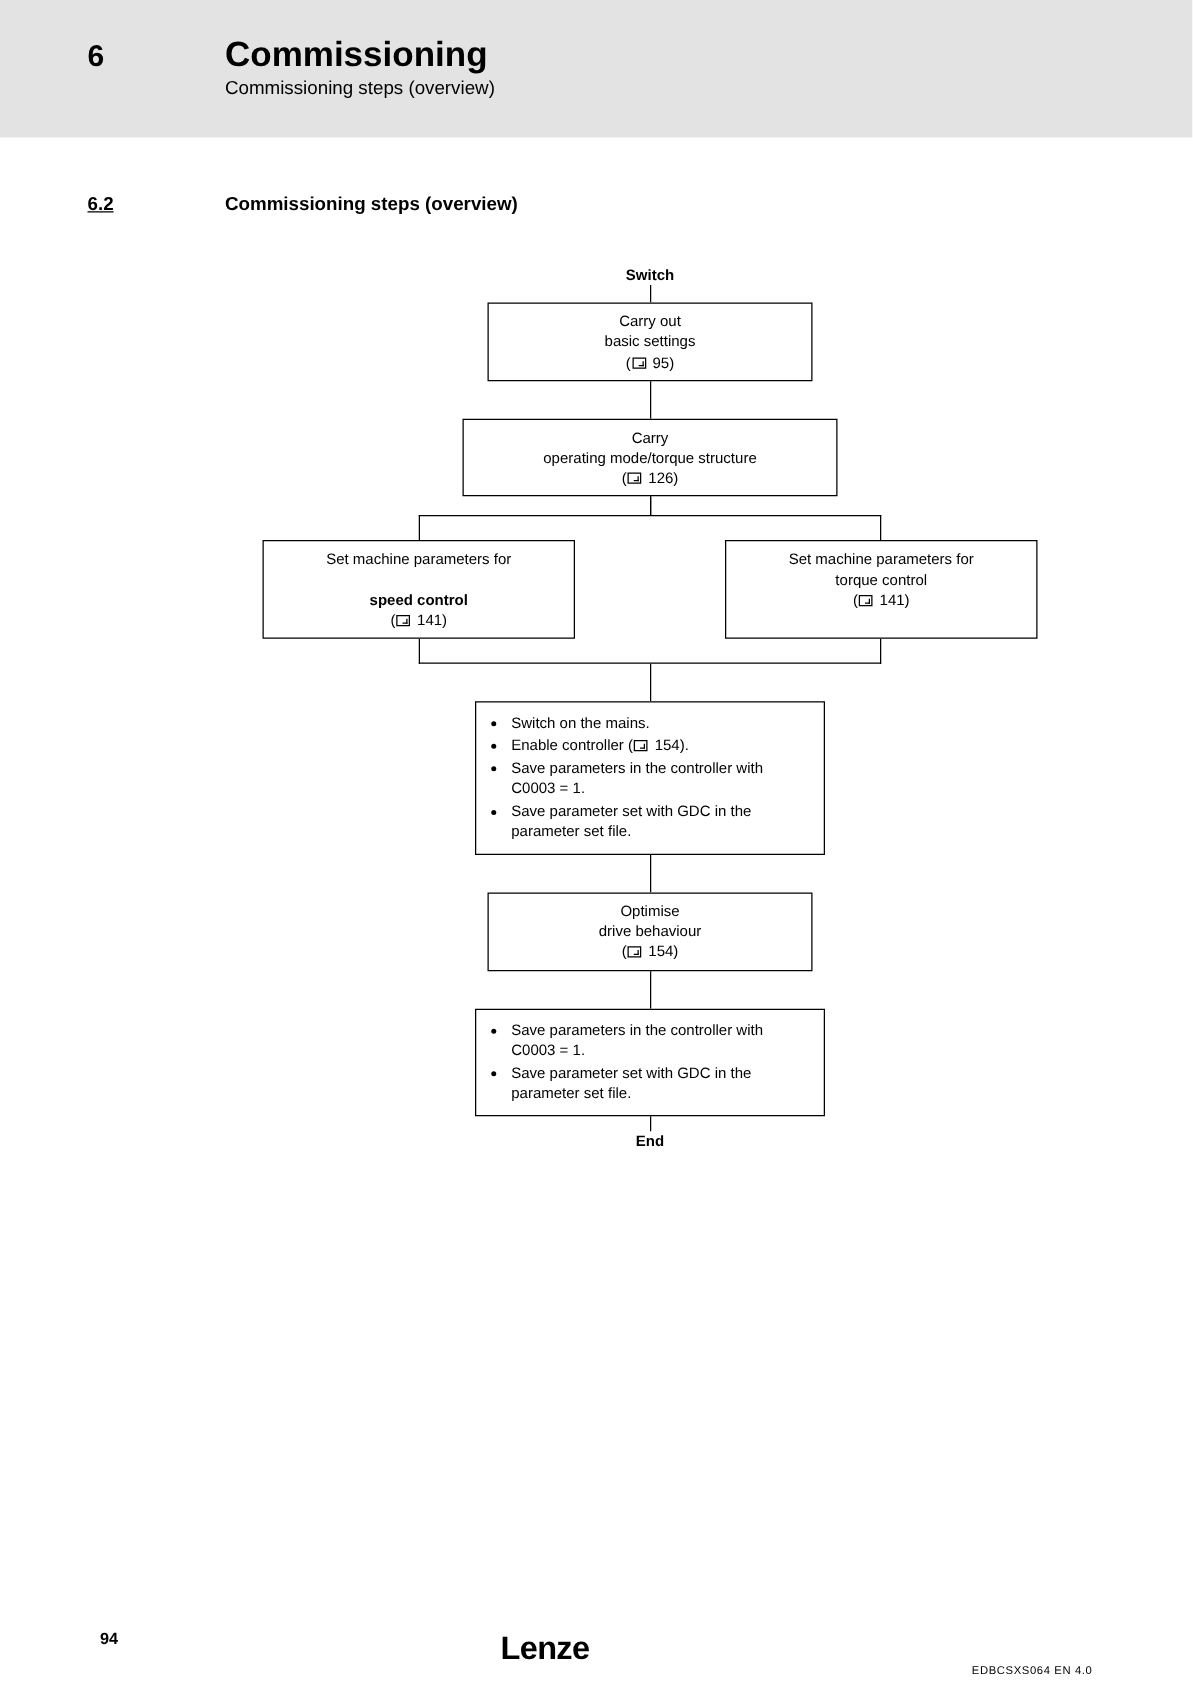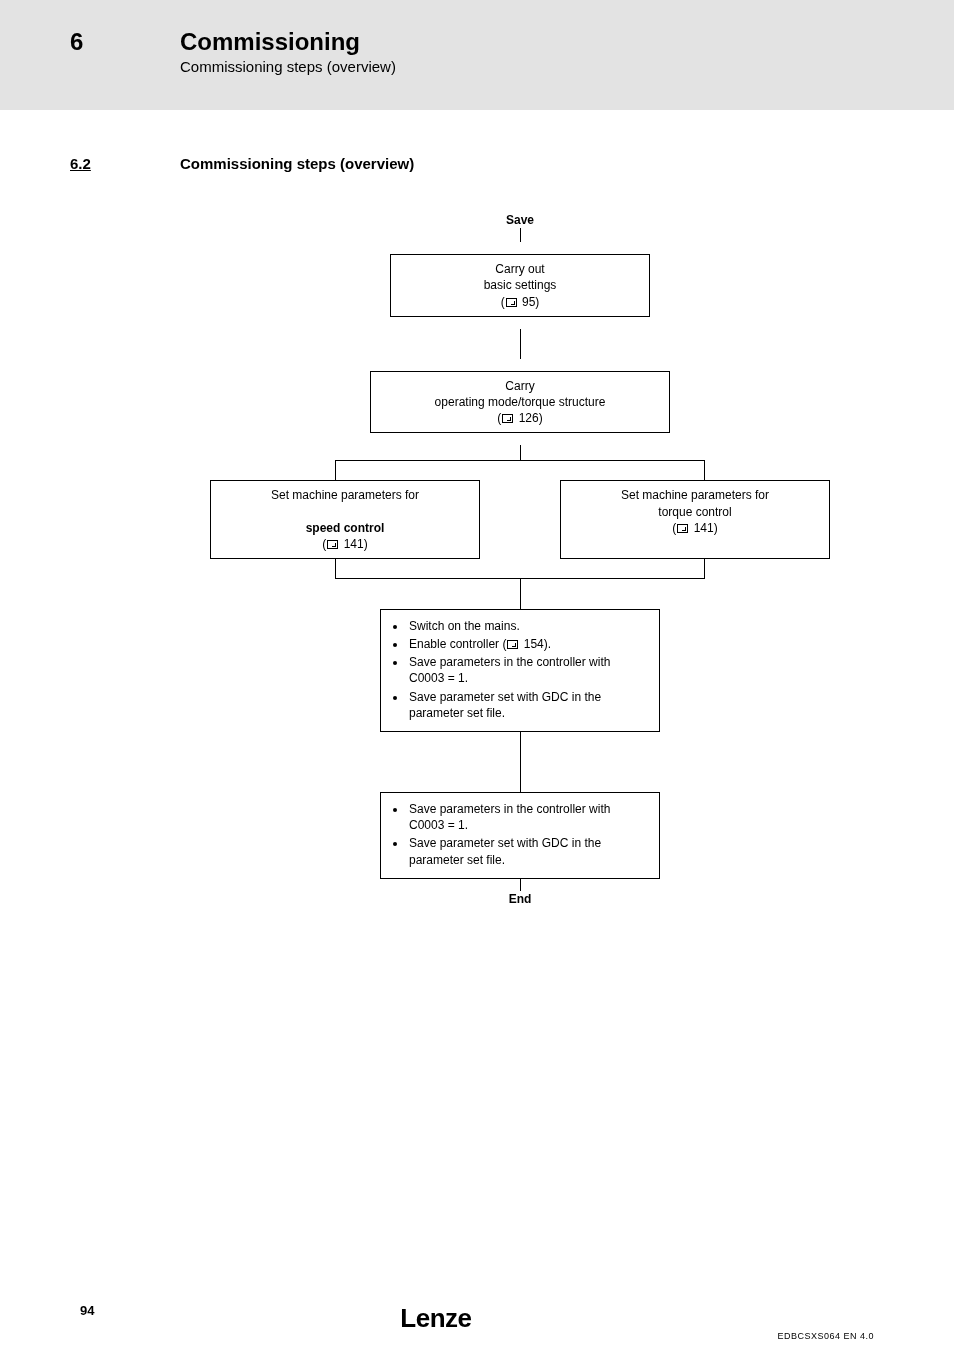--- a/index.html
+++ b/index.html
@@ -25,21 +25,21 @@
   .chapter-row {
     display: flex;
     align-items: baseline;
   }
   .chapter-num {
     font-size: 24px;
     font-weight: 700;
     width: 110px;
   }
   .chapter-title {
-    font-size: 24px;
+    font-size: 28px;
     font-weight: 700;
   }
   .chapter-sub {
     margin-left: 110px;
     font-size: 15px;
     margin-top: 2px;
   }
 
   .section-row {
     display: flex;
@@ -76,40 +76,40 @@
     margin: 0 auto;
   }
 
   .box {
     border: 1px solid #000;
     background: #fff;
     box-sizing: border-box;
   }
   .center-box {
     width: 260px;
-    margin: 12px auto;
+    margin: 0 auto;
     text-align: center;
     padding: 6px 8px;
   }
   .wide-box {
     width: 280px;
     margin: 0 auto;
     text-align: left;
     padding: 8px 12px;
   }
 
   .two-col {
     display: flex;
     justify-content: space-between;
     width: 620px;
     margin: 0 auto;
     position: relative;
   }
   .side-box {
-    width: 270px;
+    width: 250px;
     text-align: center;
     padding: 6px 8px;
   }
 
   ul.bullets {
     margin: 0;
     padding: 0 0 0 14px;
   }
   ul.bullets li {
     margin: 0 0 2px 0;
@@ -193,21 +193,21 @@
   </div>
 </div>
 
 <div class="section-row">
   <div class="section-num">6.2</div>
   <div class="section-title">Commissioning steps (overview)</div>
 </div>
 
 <div class="flow">
 
-  <div class="label-start">Save</div>
+  <div class="label-start">Switch</div>
   <div class="vline" style="height:14px;"></div>
 
   <div class="box center-box">
     <div>Carry out</div>
     <div>basic settings</div>
     <div>(<span class="ref-icon"></span> <span>95</span>)</div>
   </div>
 
   <div class="vline" style="height:30px;"></div>
 
@@ -249,20 +249,25 @@
     <ul class="bullets">
       <li>Switch on the mains.</li>
       <li><span>Enable controller (</span><span class="ref-icon"></span> <span>154</span><span>).</span></li>
       <li>Save parameters in the controller with C0003 = 1.</li>
       <li>Save parameter set with GDC in the parameter set file.</li>
     </ul>
   </div>
 
   <div class="vline" style="height:30px;"></div>
 
+  <div class="box center-box">
+    <div>Optimise</div>
+    <div>drive behaviour</div>
+    <div>(<span class="ref-icon"></span> <span>154</span>)</div>
+  </div>
 
   <div class="vline" style="height:30px;"></div>
 
   <div class="box wide-box">
     <ul class="bullets">
       <li>Save parameters in the controller with C0003 = 1.</li>
       <li>Save parameter set with GDC in the parameter set file.</li>
     </ul>
   </div>
 

